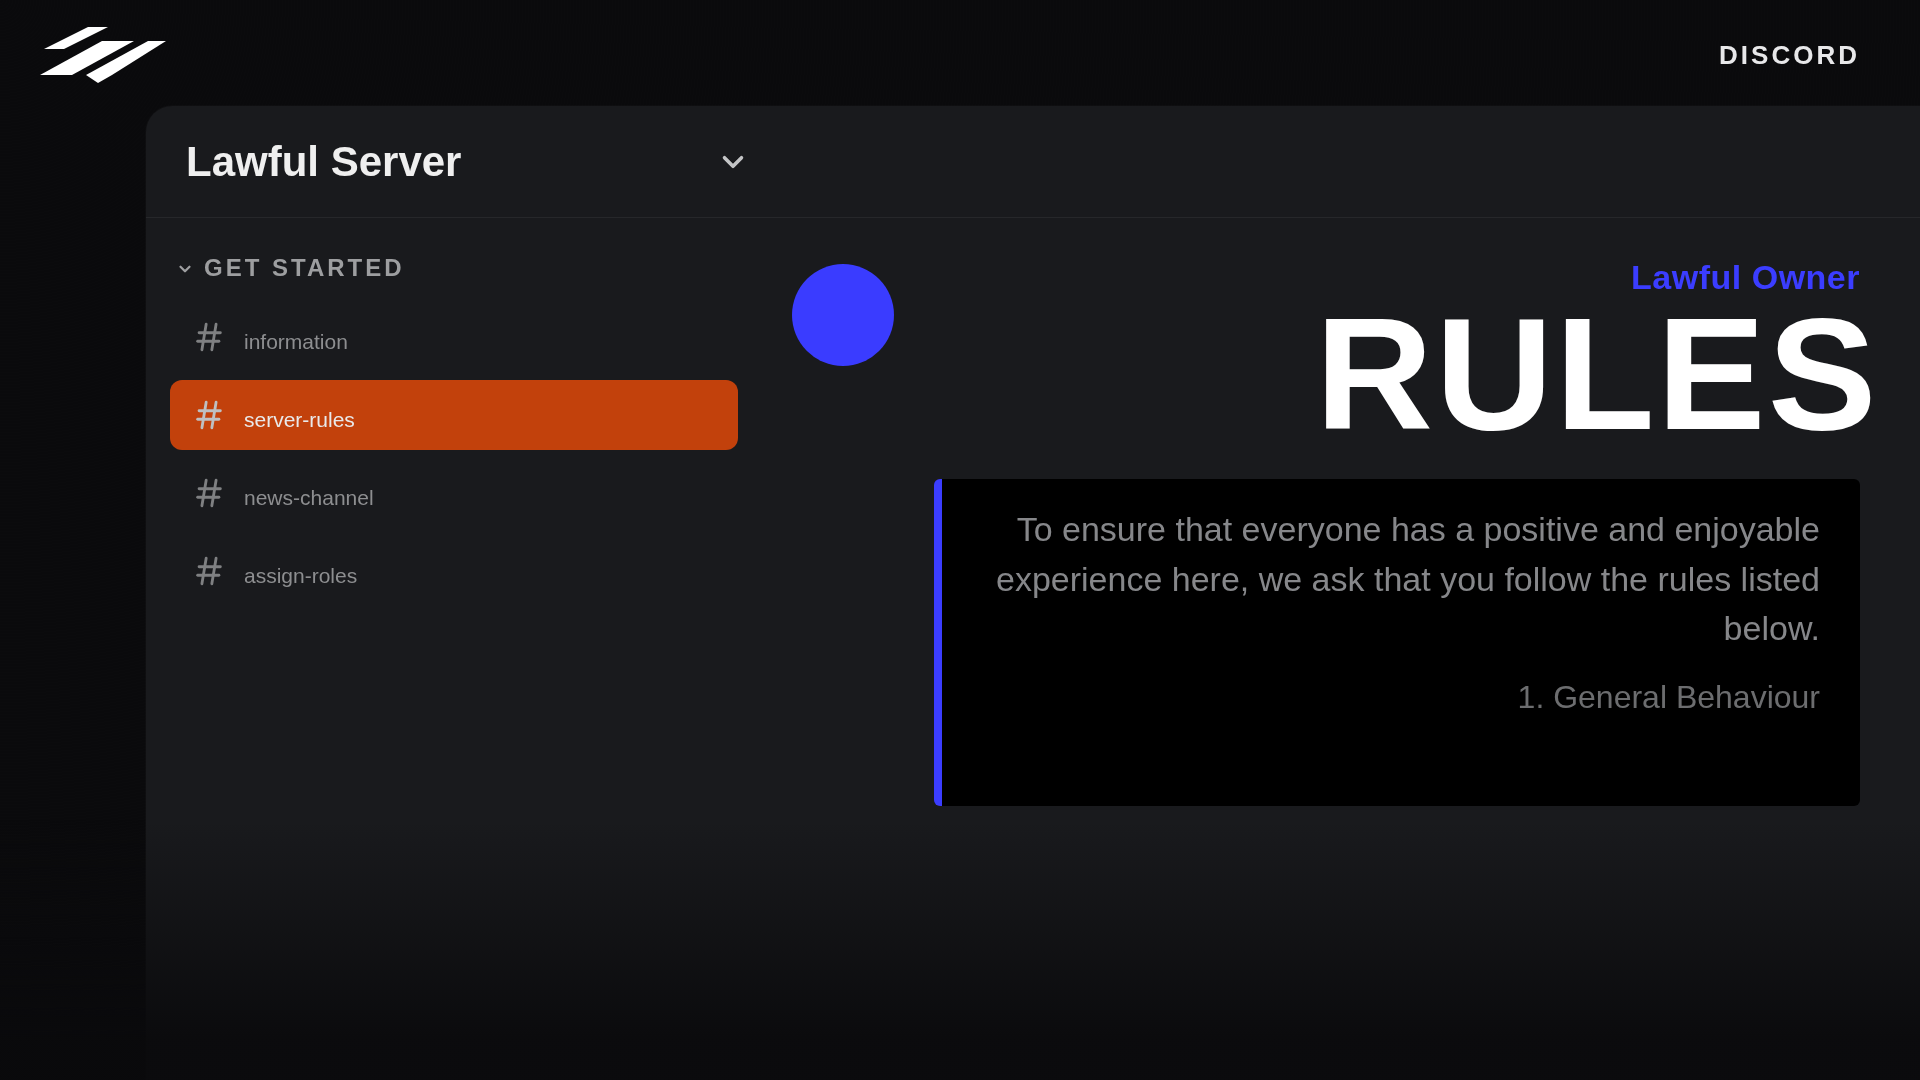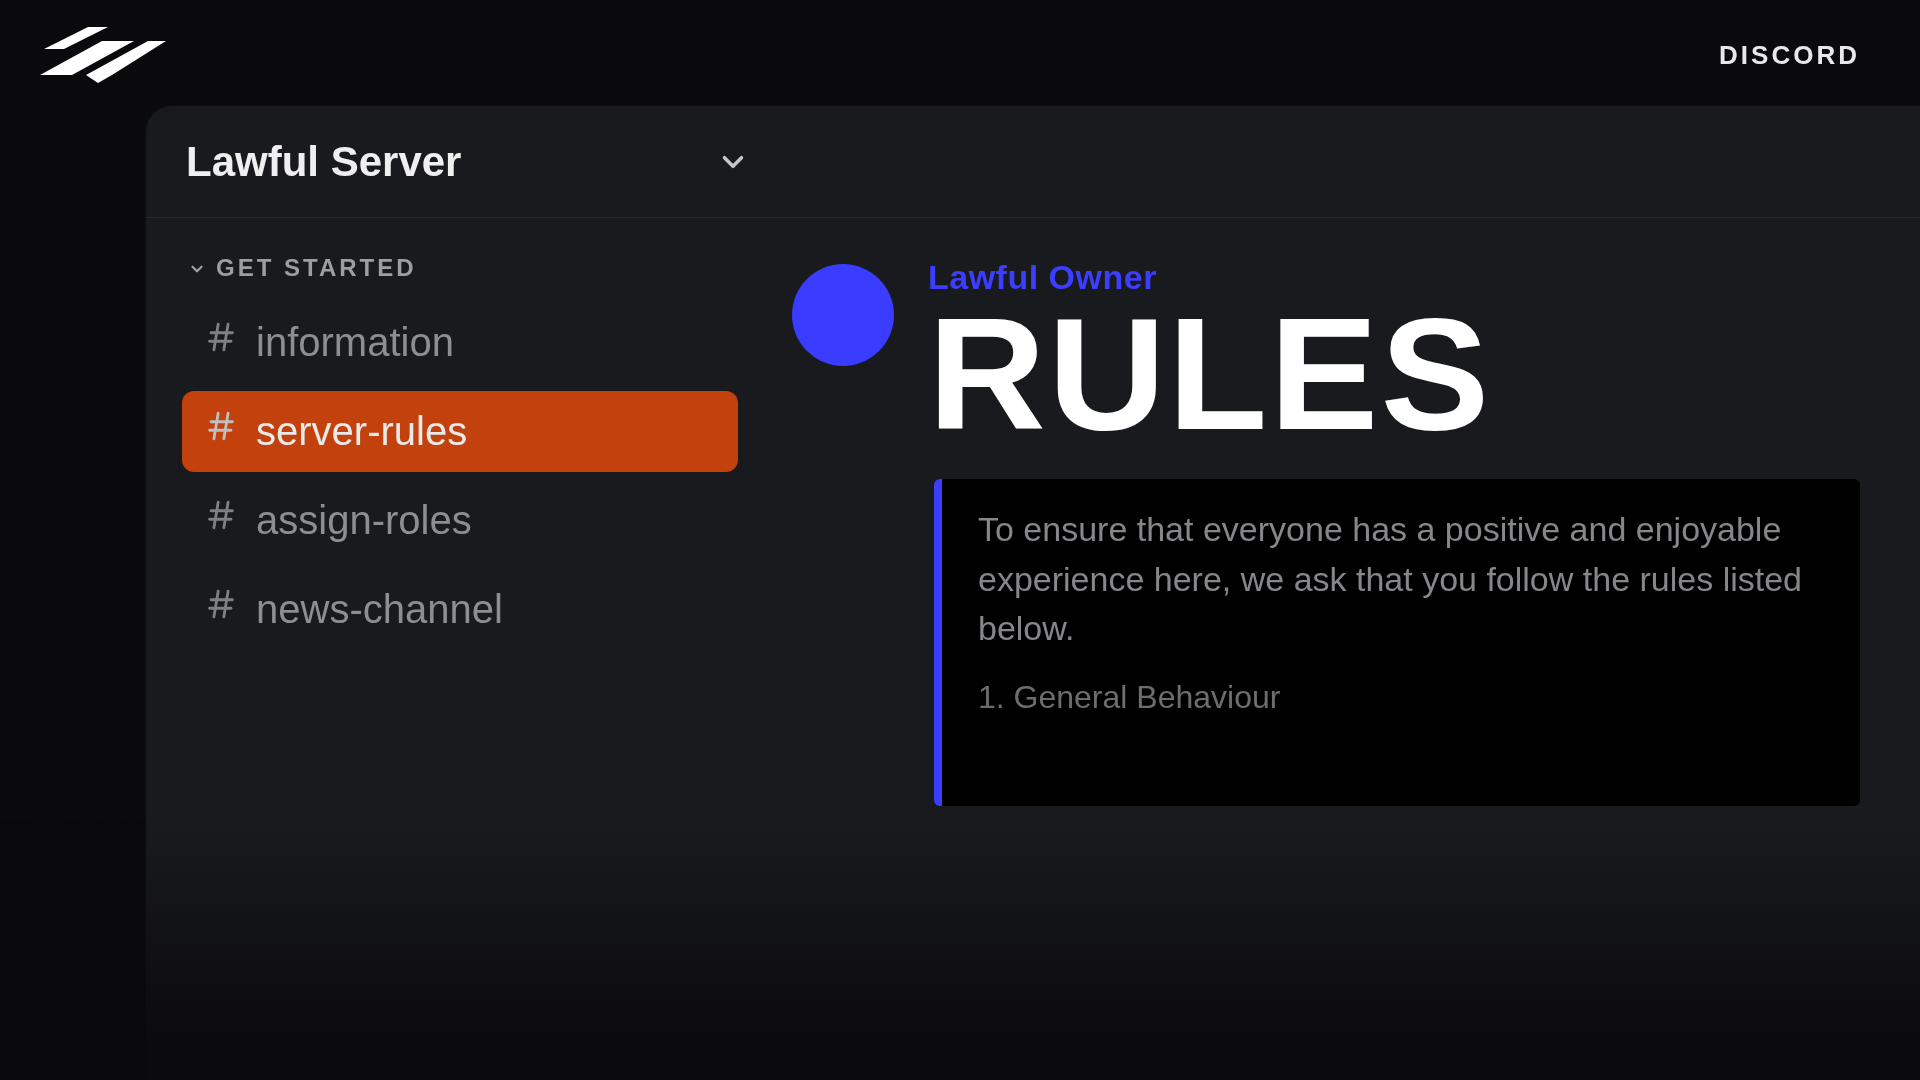--- a/index.html
+++ b/index.html
@@ -73,47 +73,47 @@
     align-items: center;
   }
 
   .body-split {
     display: flex;
     height: calc(100% - 112px);
   }
 
   .sidebar {
     width: 616px;
-    padding: 36px 24px 24px 36px;
+    padding: 36px 24px 24px 24px;
   }
   .category-header {
     display: flex;
     align-items: center;
     gap: 10px;
     color: #9d9ea0;
     letter-spacing: 3px;
     font-size: 24px;
     font-weight: 600;
     padding-left: 6px;
     margin-bottom: 20px;
   }
   .category-header .chev-sm {
     display: inline-flex;
     align-items: center;
     transform: translateY(1px);
   }
 
   .channel {
     display: flex;
-    align-items: flex-start;
+    align-items: flex-end;
     gap: 18px;
     padding: 18px 22px;
     border-radius: 12px;
     color: #8d8e90;
-    font-size: 40px;
+    font-size: 21px;
     cursor: pointer;
     margin-bottom: 8px;
   }
   .channel .hash {
     display: inline-flex;
     align-items: center;
     color: #7f8082;
   }
   .channel.active {
     background: #c2410c;
@@ -127,21 +127,21 @@
     position: relative;
   }
   .msg-row { display: flex; gap: 34px; }
   .avatar {
     width: 102px; height: 102px;
     border-radius: 50%;
     background: #3a3cff;
     flex: 0 0 auto;
     margin-top: 6px;
   }
-  .msg-body { flex: 1; min-width: 0; }
+  .msg-body { flex: 1; min-width: 0; text-align: right; }
   .author {
     color: #3b3dff;
     font-weight: 800;
     font-size: 34px;
     margin-bottom: 2px;
     letter-spacing: 0.5px;
   }
   .rules-title {
     font-size: 160px;
     line-height: 0.94;
@@ -245,32 +245,32 @@
           </div>
           <div class="channel">
             <span class="hash">
               <svg width="34" height="34" viewBox="0 0 24 24" fill="none" stroke="currentColor" stroke-width="2" stroke-linecap="round">
                 <line x1="5" y1="9" x2="20" y2="9"></line>
                 <line x1="4" y1="15" x2="19" y2="15"></line>
                 <line x1="10" y1="3" x2="7" y2="21"></line>
                 <line x1="17" y1="3" x2="14" y2="21"></line>
               </svg>
             </span>
+            <span>news-channel</span>
+          </div>
+          <div class="channel">
+            <span class="hash">
+              <svg width="34" height="34" viewBox="0 0 24 24" fill="none" stroke="currentColor" stroke-width="2" stroke-linecap="round">
+                <line x1="5" y1="9" x2="20" y2="9"></line>
+                <line x1="4" y1="15" x2="19" y2="15"></line>
+                <line x1="10" y1="3" x2="7" y2="21"></line>
+                <line x1="17" y1="3" x2="14" y2="21"></line>
+              </svg>
+            </span>
             <span>assign-roles</span>
-          </div>
-          <div class="channel">
-            <span class="hash">
-              <svg width="34" height="34" viewBox="0 0 24 24" fill="none" stroke="currentColor" stroke-width="2" stroke-linecap="round">
-                <line x1="5" y1="9" x2="20" y2="9"></line>
-                <line x1="4" y1="15" x2="19" y2="15"></line>
-                <line x1="10" y1="3" x2="7" y2="21"></line>
-                <line x1="17" y1="3" x2="14" y2="21"></line>
-              </svg>
-            </span>
-            <span>news-channel</span>
           </div>
         </div>
     </div>
 
     <div class="main">
       <div class="msg-row">
         <div class="avatar"></div>
         <div class="msg-body">
           <div class="author">Lawful Owner</div>
           <div class="rules-title">RULES</div>

